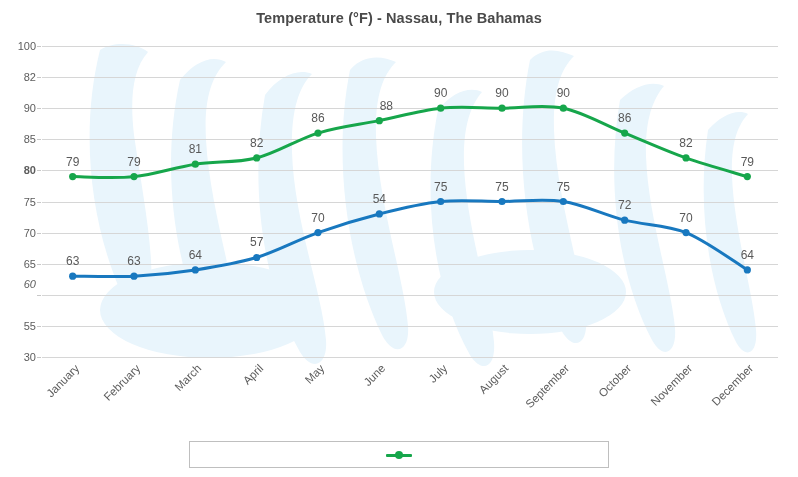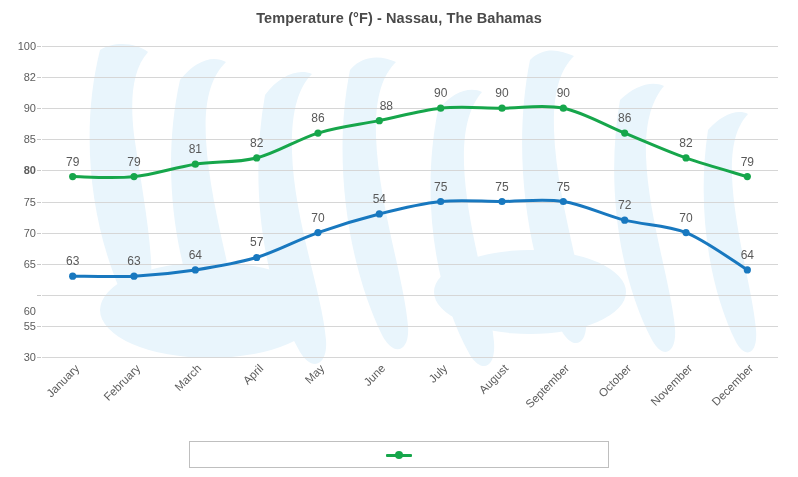--- a/index.html
+++ b/index.html
@@ -204,21 +204,21 @@
 
   <div id="y-axis">
       <div class="y-label" style="top: 0px;">100</div>
       <div class="y-label" style="top: 31.1px;">82</div>
       <div class="y-label" style="top: 62.2px;">90</div>
       <div class="y-label" style="top: 93.3px;">85</div>
       <div class="y-label" style="top: 124.4px; font-weight: bold;">80</div>
       <div class="y-label" style="top: 155.5px;">75</div>
       <div class="y-label" style="top: 186.6px;">70</div>
       <div class="y-label" style="top: 217.7px;">65</div>
-      <div class="y-label" style="top: 265px;">60</div>
+      <div class="y-label" style="top: 238px; font-style: italic;">60</div>
       <div class="y-label" style="top: 279.9px;">55</div>
       <div class="y-label" style="top: 311px;">30</div>
     </div>
 
   <div id="plot">
     <div id="gridlines">
         <div class="gridline" style="top: 0px;"></div>
         <div class="tickmark" style="top: 0px;"></div>
         <div class="gridline" style="top: 31.1px;"></div>
         <div class="tickmark" style="top: 31.1px;"></div>

